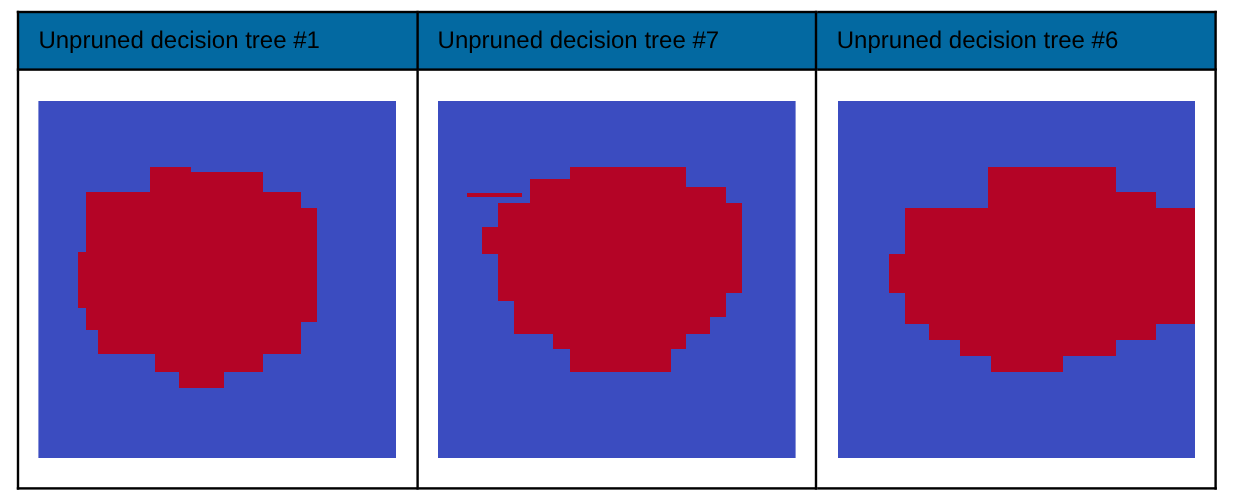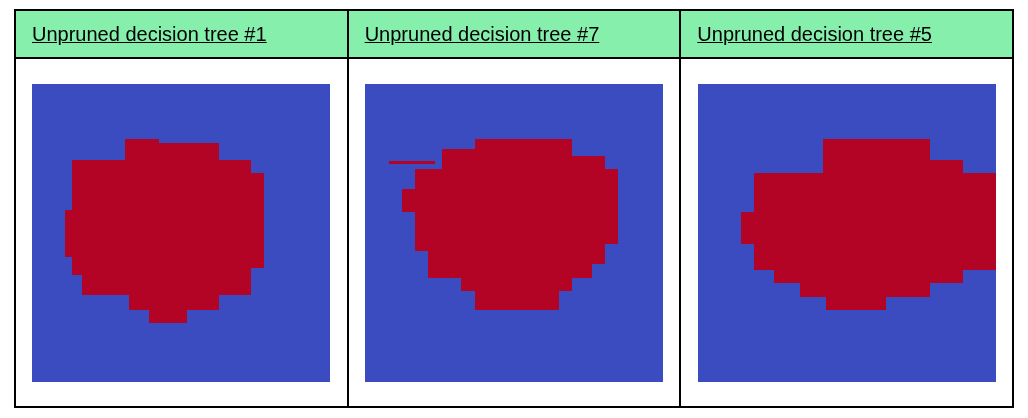--- a/index.html
+++ b/index.html
@@ -38,22 +38,21 @@
   .comparison-table td {
     border: 2px solid #000000;
     padding: 0;
     margin: 0;
     vertical-align: middle;
   }
 
   .header-cell {
     height: 46px;
     padding: 0 0 0 16px !important;
-    background: #86efac;
-    text-decoration: underline;
+    background: #0369a1;
   }
 
   .header-label {
     font-size: 20px;
     line-height: 24px;
     color: #000000;
     font-family: "Liberation Sans", sans-serif;
     white-space: nowrap;
   }
 
@@ -86,21 +85,21 @@
   <table class="comparison-table">
     <tbody>
       <tr>
         <td class="header-cell">
           <span class="header-label">Unpruned decision tree #1</span>
         </td>
         <td class="header-cell">
           <span class="header-label">Unpruned decision tree #7</span>
         </td>
         <td class="header-cell">
-          <span class="header-label">Unpruned decision tree #5</span>
+          <span class="header-label">Unpruned decision tree #6</span>
         </td>
       </tr>
       <tr>
         <td class="plot-cell">
           <span class="plot-wrap">
               <svg class="boundary-svg" viewBox="0 0 298 298" preserveAspectRatio="none">
                 <rect x="0" y="0" width="298" height="298" fill="#3b4cc0"></rect>
                 <polygon points="93,61 93,55 127,55 127,59 187,59 187,76 219,76 219,89 232,89 232,184 219,184 219,211 187,211 187,226 155,226 155,239 117,239 117,226 97,226 97,211 50,211 50,191 40,191 40,173 33,173 33,126 40,126 40,76 93,76" fill="#b40426"></polygon>
               </svg>
             </span>

